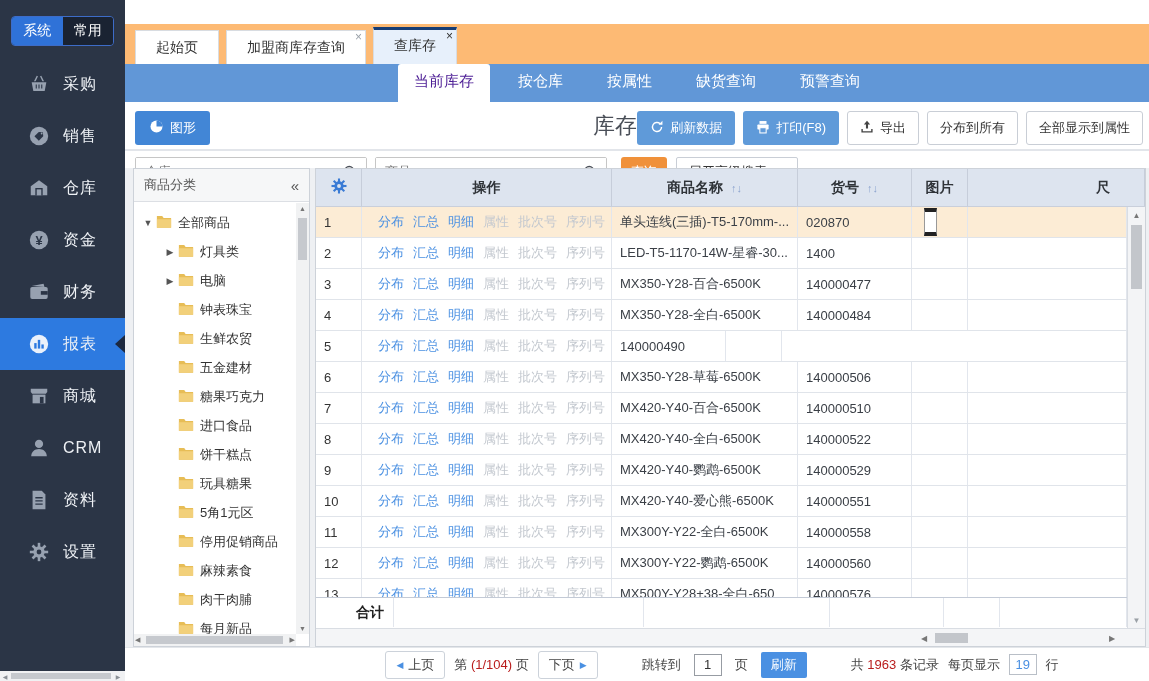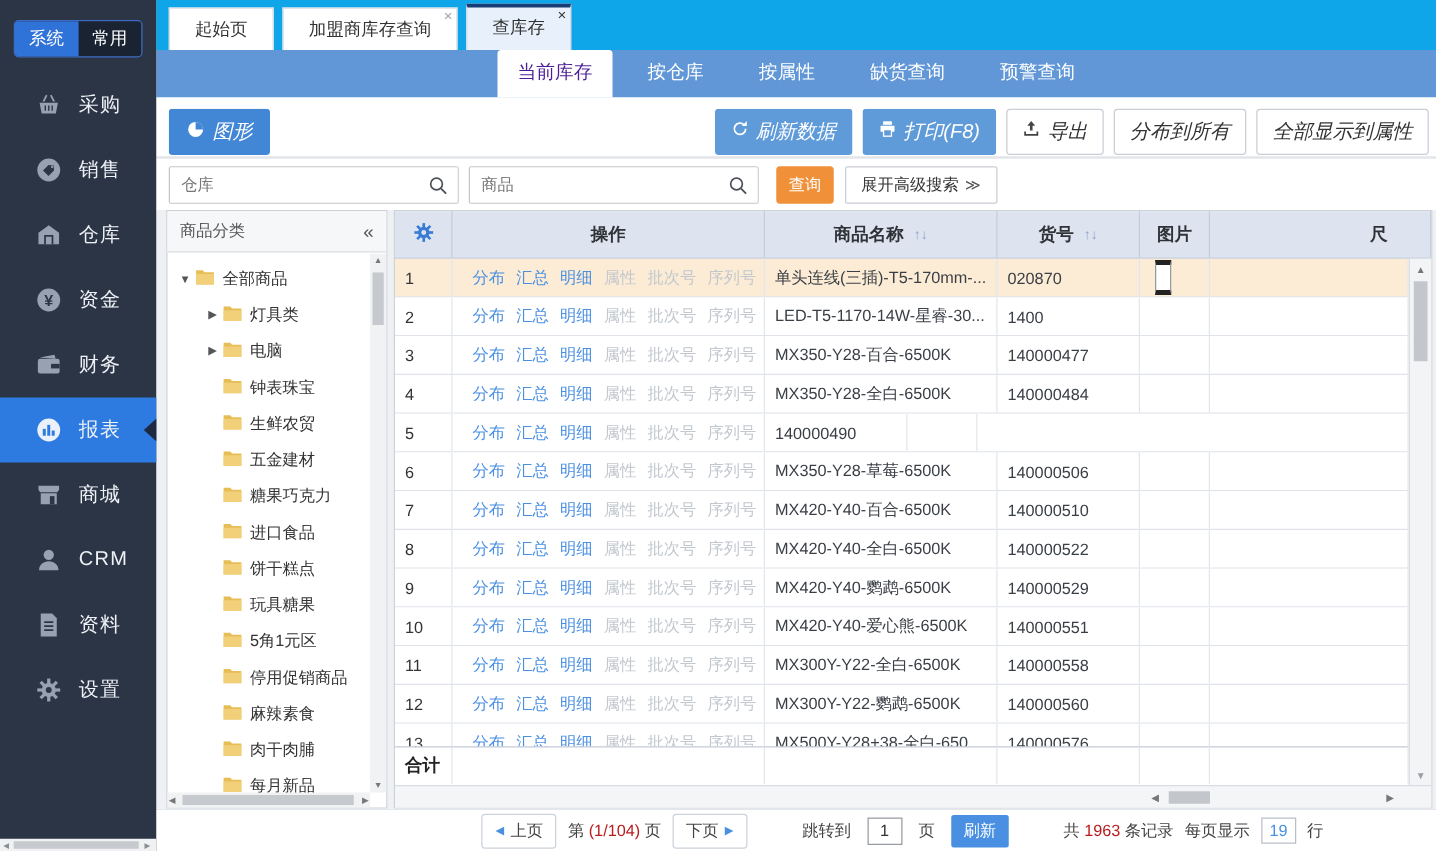--- a/index.html
+++ b/index.html
@@ -21,37 +21,37 @@
       border-top:9px solid transparent; border-bottom:9px solid transparent; border-right:10px solid #1c2940; }
   .side-hscroll { position:absolute; bottom:0; left:0; width:125px; height:10px; background:#f0f1f3; display:flex; align-items:center; }
   .side-hscroll .thumb { position:absolute; left:11px; right:14px; top:2px; height:6px; background:#c6c9ce; }
   .sb-arrow { font-size:6px; color:#8a8f96; width:10px; text-align:center; }
   .side-hscroll .sb-right { position:absolute; right:2px; }
 
   
   #main { position:absolute; left:125px; top:0; right:0; bottom:0; background:#fff; }
 
   
-  .wtabs { height:40px; background:#0ea5e9; display:flex; align-items:flex-end; padding-left:10px; }
+  .wtabs { height:40px; background:#fdba74; display:flex; align-items:flex-end; padding-left:10px;margin-top:24px; }
   .wtab { height:34px; margin-top:6px; margin-right:7px; padding:0 20px; line-height:32px; font-size:14px; color:#333;
       background:#fff; border:1px solid #d8dce1; border-bottom:none; position:relative; cursor:pointer; }
   .wtab.active { height:37px; background:#e7f0fb; border-top:3px solid #173d74; line-height:30px; }
   .wclose { position:absolute; top:0px; right:3px; font-size:12px; line-height:12px; color:#9aa1a9; cursor:pointer; }
   .wtab.active .wclose { color:#333; }
   .wtab:not(.closable) .wclose { display:none; }
 
   
   .viewbar { height:38px; background:#6197d7; display:flex; align-items:flex-end; justify-content:center; gap:12px; padding-left:0px; }
   .vtab { color:#fff; font-size:15px; padding:8px 16px 11px; cursor:pointer; }
   .vtab.active { background:#fff; color:#4c1d95; border-radius:3px 3px 0 0; }
 
   
   .toolbar { position:relative; height:49px; background:#fff; border-bottom:2px solid #e2e5ea; }
   .page-title { position:absolute; left:0; right:0; top:0; text-align:center; font-size:22px; color:#4a4f58; line-height:47px; }
-  .btn { display:inline-flex; align-items:center; gap:6px; border-radius:3px; font-size:16px; cursor:pointer; border:1px solid transparent;font-style:italic; }
+  .btn { display:inline-flex; align-items:center; gap:6px; border-radius:3px; font-size:13px; cursor:pointer; border:1px solid transparent; }
   .btn-chart { position:absolute; left:10px; top:9px; background:#4286d6; color:#fff; padding:7px 13px; }
   .tb-right { position:absolute; right:6px; top:9px; display:flex; gap:8px; }
   .btn-blue { background:#5f9ad9; color:#fff; padding:7px 12px; }
   .btn-white { background:#fff; color:#333; border:1px solid #c9ced6; padding:7px 12px; }
 
   
   .searchbar { height:41px; background:#fff; display:flex; align-items:center; padding-left:10px; }
   .input-box { position:relative; width:232px; height:30px; border:1px solid #c6c6c6; border-radius:2px; margin-right:8px; background:#fff; }
   .input-box input { width:100%; height:100%; border:none; outline:none; padding:0 30px 0 9px; font-size:13px; color:#555; font-family:inherit; }
   .input-box input::placeholder { color:#777; opacity:1; }
@@ -94,21 +94,21 @@
   .trow.selected { background:#fcecd5; }
   .cell { display:flex; align-items:center; border-right:1px solid #e2e6ed; overflow:hidden; white-space:nowrap; }
   .c-num { padding-left:8px; color:#333; }
   .c-op { padding-left:16px; }
   .lnk { color:#4a90e2; margin-right:9px; cursor:pointer; }
   .lnk.off { color:#c3c8cf; cursor:default; }
   .c-name,.c-code { padding-left:8px; color:#3a3f46; }
   .thumb-img { display:none; width:13px; height:28px; margin-left:12px; background:#fff;
       border-left:1px solid #999; border-right:1px solid #999; border-top:4px solid #222; border-bottom:4px solid #222; }
   .trow.has_image .thumb-img { display:block; }
-  .tfoot { height:30px; display:flex; border-top:1px solid #c3cad6; background:#fff; margin-right:18px; }
+  .tfoot { height:30px; display:flex; border-top:1px solid #c3cad6; background:#fff; margin-right:18px;padding-left:32px; }
   .tfoot .cell { border-right:1px solid #e2e6ed; }
   .tfoot .c-num { font-weight:bold; font-size:14px; color:#222; }
   .tbl-vscroll { position:absolute; right:0; top:38px; width:18px; height:421px; background:#f3f4f6; border-left:1px solid #d9dde3; }
   .tbl-vscroll .thumb { position:absolute; top:18px; left:3px; width:11px; height:64px; background:#c3c6cb; }
   .bv-up { position:absolute; top:4px; width:17px; text-align:center; font-size:8px; color:#777; }
   .bv-dn { position:absolute; bottom:3px; width:17px; text-align:center; font-size:8px; color:#9aa0a6; }
   .tbl-hscroll { position:absolute; bottom:0; left:0; right:0; height:18px; background:#f4f5f7; border-top:1px solid #d9dde3; }
   .bh-left { position:absolute; left:605px; top:5px; font-size:8px; color:#777; }
   .tbl-hscroll .thumb { position:absolute; left:619px; top:4px; width:33px; height:10px; background:#c3c6cb; }
   .bh-right { position:absolute; left:793px; top:5px; font-size:8px; color:#777; }

